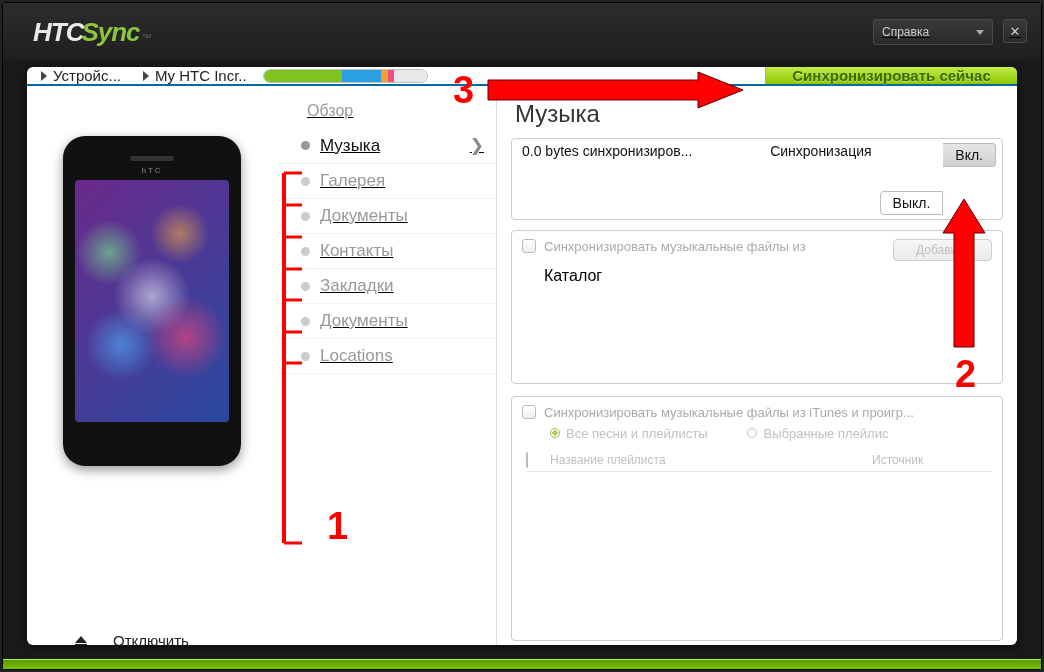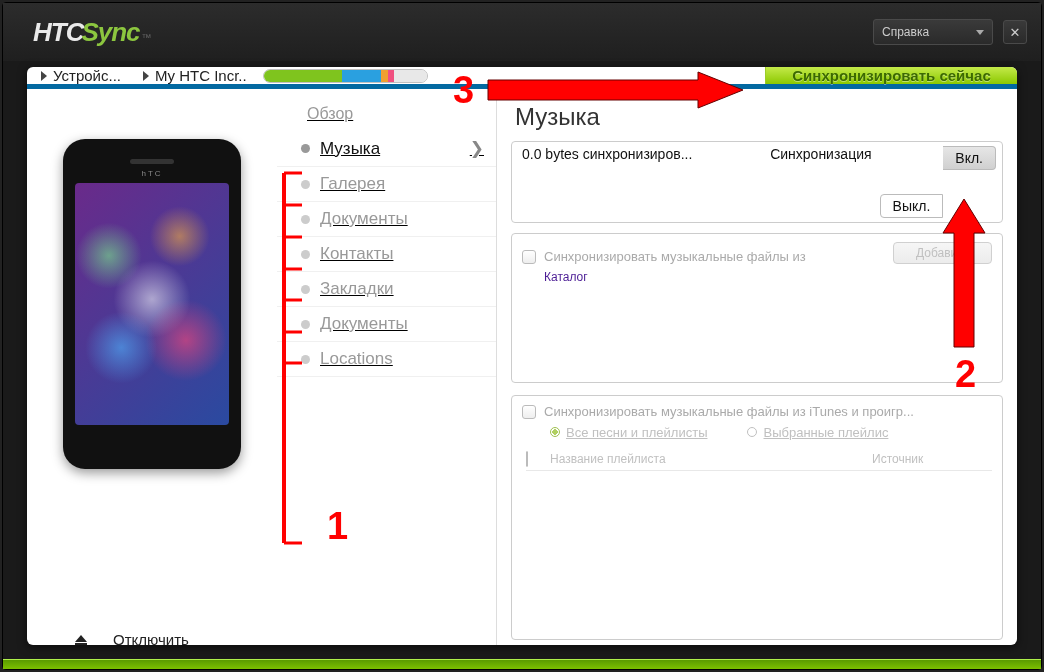--- a/index.html
+++ b/index.html
@@ -5,28 +5,28 @@
   * { box-sizing: border-box; margin: 0; padding: 0; }
   body { font-family: Arial, Helvetica, sans-serif; background: #222; width: 1044px; height: 672px; overflow: hidden; position: relative; }
   .outer-frame { position: absolute; top: 2px; left: 2px; right: 2px; bottom: 2px; background: #1a1a1a; border: 1px solid #000; border-radius: 4px; }
   .green-glow { position: absolute; left: 0; right: 0; bottom: 0; height: 10px; background: linear-gradient(to bottom, #5a9a00, #7cc000); border-top: 1px solid #aef04a; }
   
   .title-bar { height: 58px; background: linear-gradient(to bottom, #2c2c2c, #1f1f1f); display: flex; align-items: center; justify-content: space-between; padding: 0 14px 0 30px; }
   .brand { display: flex; align-items: baseline; }
   .brand-htc { font-weight: 800; color: #eaeaea; font-size: 26px; font-style: italic; letter-spacing: -1px; }
   .brand-sync { font-weight: 800; color: #8cc63f; font-size: 26px; font-style: italic; letter-spacing: -1px; margin-left: -2px; }
   .brand-tm { color: #666; font-size: 10px; margin-left: 2px; }
-  .title-right { display: flex; align-items: center; gap: 10px; }
+  .title-right { display: flex; gap: 10px; text-decoration: underline; }
   .help-menu { width: 120px; height: 26px; background: linear-gradient(#3a3a3a,#2a2a2a); border: 1px solid #4a4a4a; border-radius: 3px; color: #ccc; font-size: 12px; display: flex; align-items: center; justify-content: space-between; padding: 0 8px; }
   .help-caret { width: 0; height: 0; border-left: 4px solid transparent; border-right: 4px solid transparent; border-top: 5px solid #aaa; }
   .close-btn { width: 24px; height: 24px; background: linear-gradient(#3a3a3a,#2a2a2a); border: 1px solid #4a4a4a; border-radius: 3px; color: #ccc; font-size: 13px; display: flex; align-items: center; justify-content: center; }
   
   .main-window { position: absolute; top: 64px; left: 24px; right: 24px; bottom: 24px; background: #fff; border-radius: 6px; box-shadow: 0 2px 10px rgba(0,0,0,0.6); overflow: hidden; display: flex; flex-direction: column; }
   
-  .top-bar { height: 44px; display: flex; border-bottom: 5px solid #0369a1; }
+  .top-bar { height: 44px; display: flex; border-bottom: 2px solid #0369a1; }
   .breadcrumb-area { display: flex; align-items: center; flex: 0 0 auto; }
   .crumb { display: flex; align-items: center; font-size: 15px; color: #222; padding: 0 8px; }
   .crumb-sep { display: inline-block; width: 0; height: 0; border-top: 5px solid transparent; border-bottom: 5px solid transparent; border-left: 6px solid #444; margin: 0 6px; }
   .storage-bar { flex: 0 0 auto; width: 165px; height: 14px; align-self: center; margin-left: 8px; border: 1px solid #c0c0c0; border-radius: 7px; overflow: hidden; display: flex; background: #f5f5f5; }
   .storage-seg { height: 100%; }
   .sync-button { margin-left: auto; width: 252px; background: linear-gradient(to bottom, #c4ea4a, #8bc800); color: #3c6a00; text-shadow: 0 1px 0 rgba(255,255,255,0.4); font-weight: bold; font-size: 15px; display: flex; align-items: center; justify-content: center; border-left: 1px solid #9bcc2a; }
   
   .body { flex: 1; display: flex; }
   .left-panel { width: 470px; display: flex; flex-direction: column; border-right: 1px solid #ddd; }
   .left-inner { flex: 1; display: flex; }
@@ -59,26 +59,26 @@
   
   .right-panel { flex: 1; padding: 10px 14px 14px 14px; display: flex; flex-direction: column; }
   .right-title { font-size: 24px; color: #333; padding: 4px 4px 10px 4px; }
   .status-row { display: flex; align-items: flex-start; border: 1px solid #ccc; border-radius: 4px; padding: 4px 6px 4px 10px; font-size: 14px; margin-bottom: 10px; }
   .status-text { flex: 1; color: #111; overflow: hidden; white-space: nowrap; text-overflow: ellipsis; }
   .sync-label { color: #111; margin: 0 8px; }
   .toggle-btn { padding: 3px 12px; font-size: 14px; border: 1px solid #bbb; background: #fff; color: #111; }
   .toggle-btn.off { border-radius: 4px 0 0 4px; margin-top: 48px; }
   .toggle-btn.on { border-radius: 0 4px 4px 0; background: linear-gradient(#e6e6e6,#d0d0d0); border-left: none; }
   .panel-section { border: 1px solid #ccc; border-radius: 4px; padding: 8px 10px; margin-bottom: 12px; }
-  .sec-row { display: flex; align-items: flex-end; font-size: 13px; color: #aaa; gap: 8px; margin-bottom: 6px; }
+  .sec-row { display: flex; align-items: flex-start; font-size: 13px; color: #aaa; gap: 8px; margin-bottom: 6px; }
   .faux-checkbox { width: 14px; height: 14px; border: 1px solid #bbb; border-radius: 3px; background: linear-gradient(#fff,#eee); flex-shrink: 0; }
   .add-btn { margin-left: auto; padding: 3px 22px; font-size: 12px; color: #c0c0c0; border: 1px solid #d0d0d0; border-radius: 4px; background: linear-gradient(#f6f6f6,#ececec); }
-  .faded-label { color: #4c1d95; font-size: 12px; margin-left: 22px; }
+  .faded-label { color: #000000; font-size: 16px; margin-left: 22px; }
   .spacer { height: 90px; }
-  .radio-row { display: flex; gap: 40px; margin: 6px 0 8px 28px; font-size: 13px; color: #c0c0c0; text-decoration: underline; }
+  .radio-row { display: flex; gap: 40px; margin: 6px 0 8px 28px; font-size: 13px; color: #c0c0c0; }
   .faux-radio { width: 10px; height: 10px; border-radius: 50%; border: 1px solid #c0c0c0; display: inline-block; margin-right: 6px; }
   .faux-radio.sel { background: radial-gradient(circle, #b0d060 45%, #fff 50%); border-color: #a0c050; }
   .table-head { display: flex; font-size: 12px; color: #c0c0c0; border-bottom: 1px solid #e8e8e8; padding: 4px 0; margin-left: 4px; }
   .th-check { width: 24px; }
   .th-name { flex: 1; }
   .th-src { width: 120px; }
   .table-body { height: 160px; }
   
   .annotation { position: absolute; pointer-events: none; }
   .red-num { color: red; font-weight: bold; font-size: 38px; font-family: Arial; }

